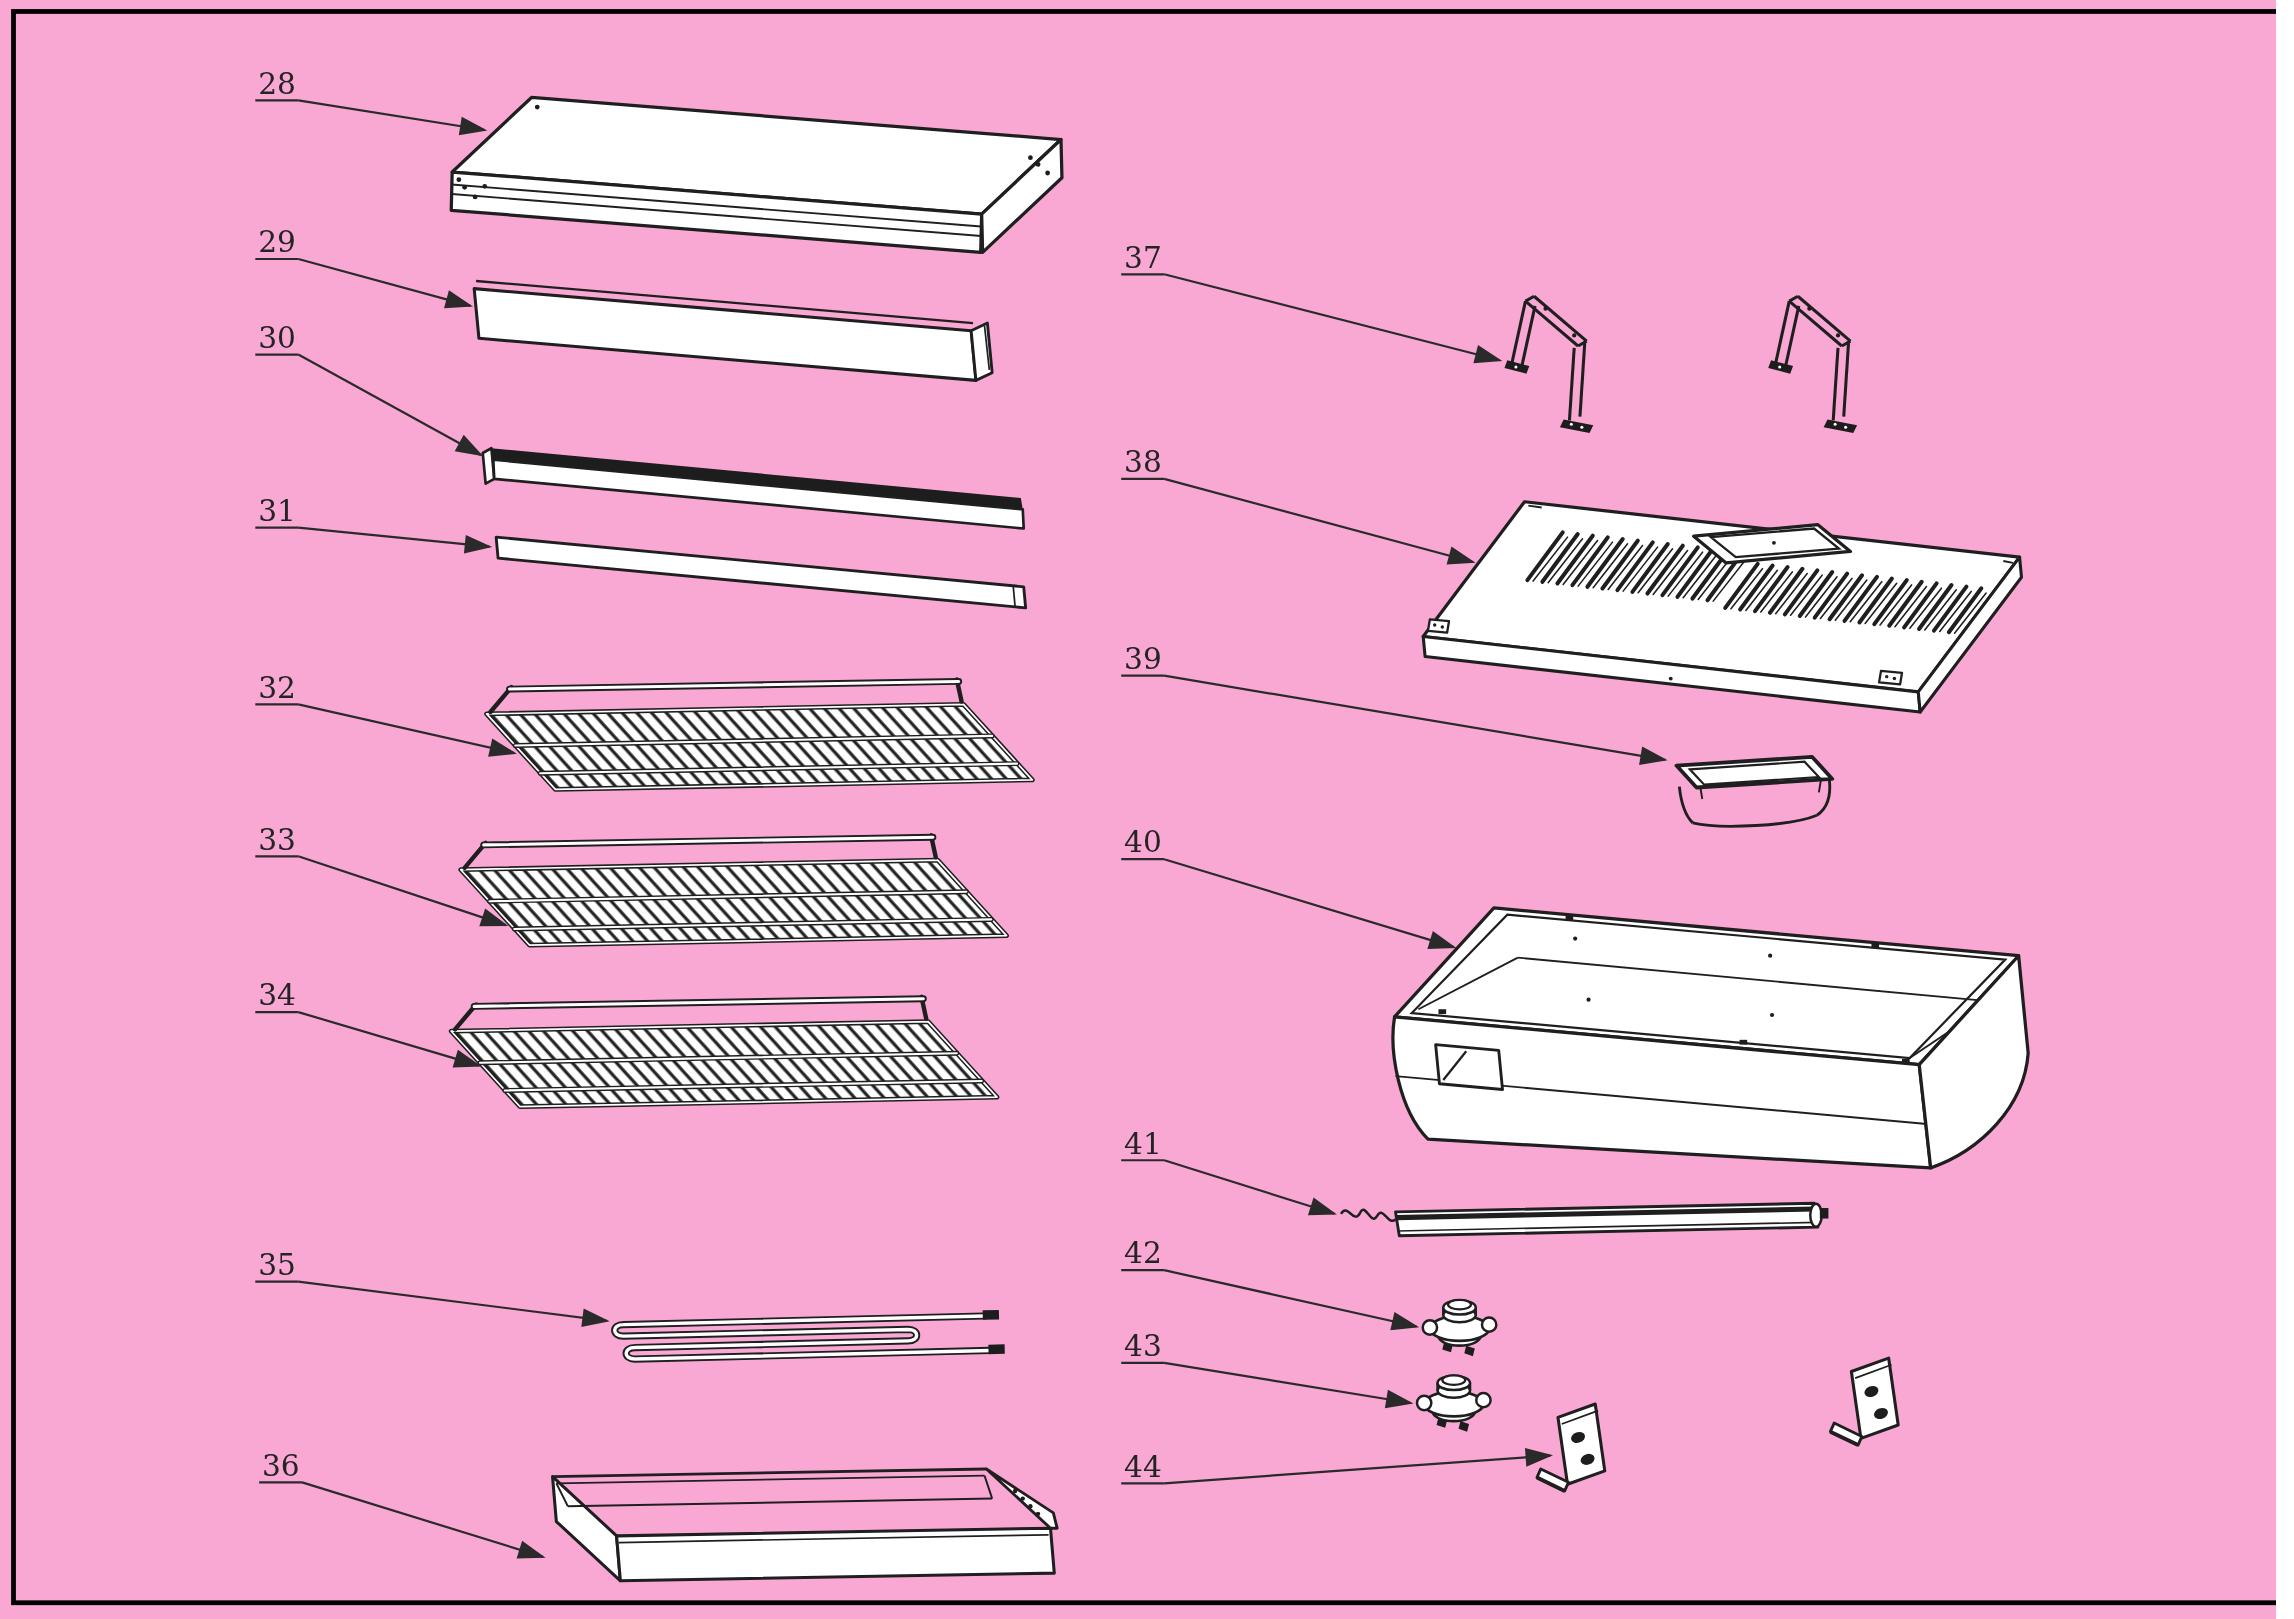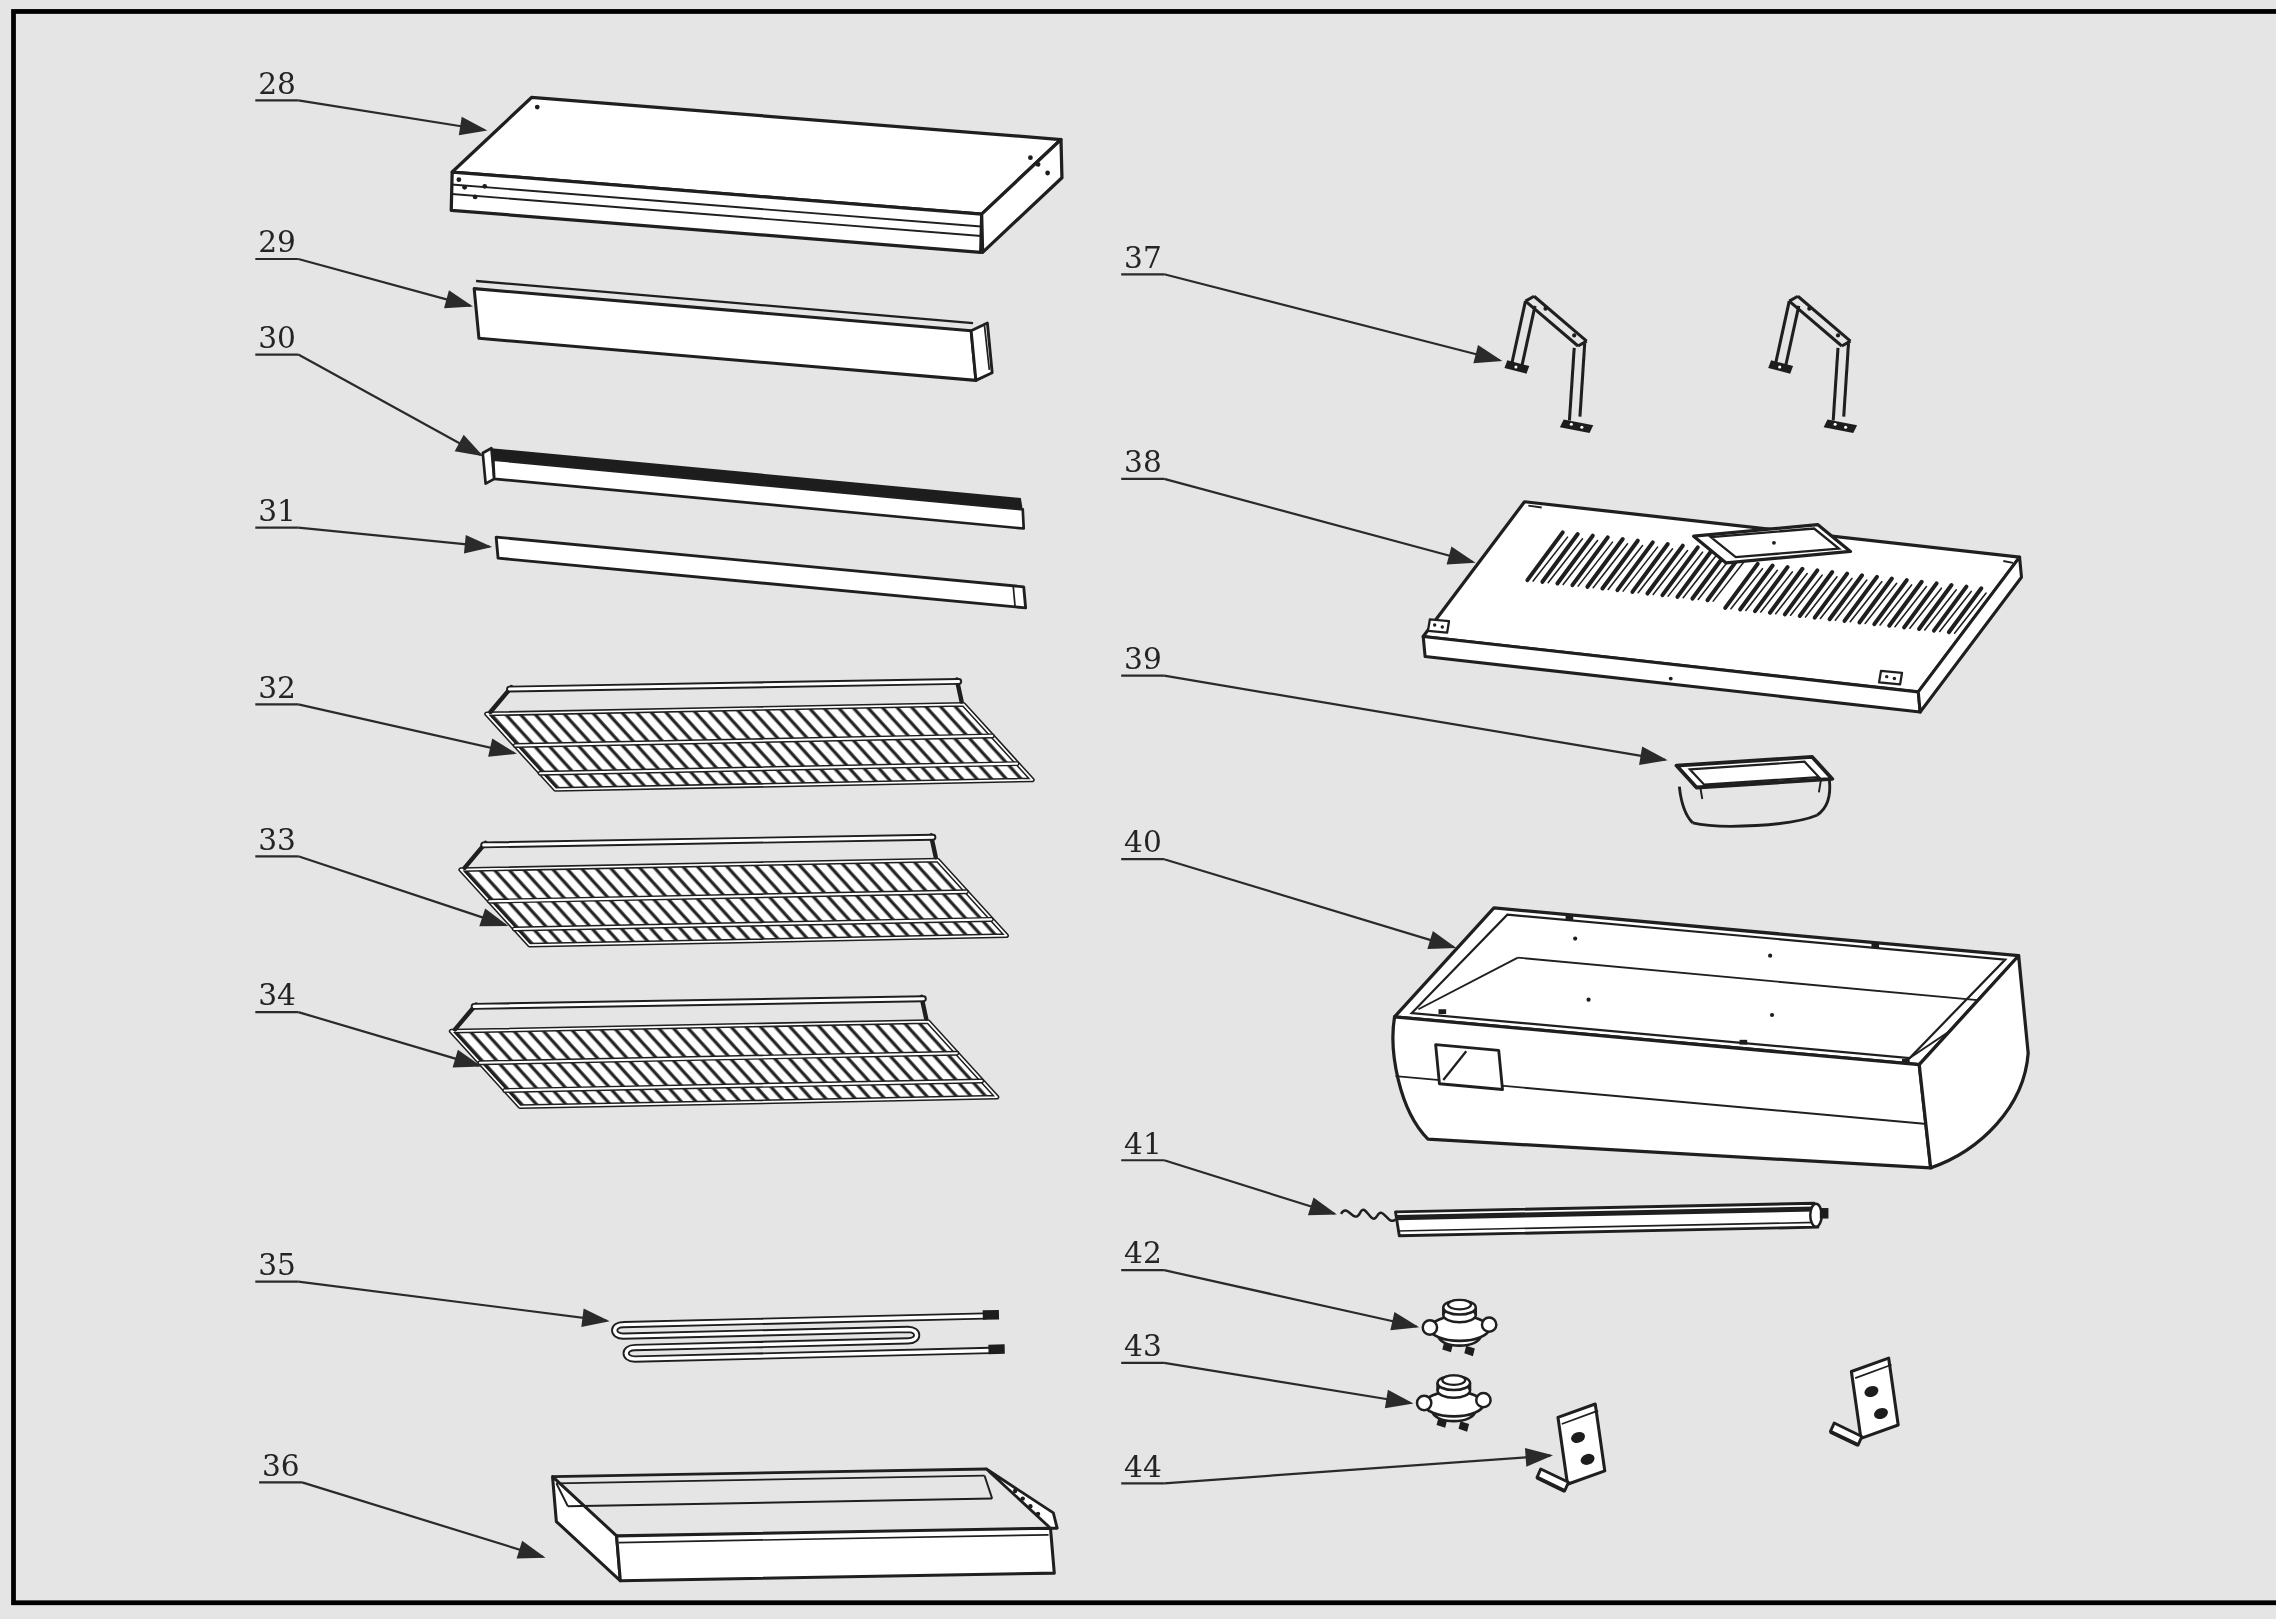--- a/index.html
+++ b/index.html
@@ -1,16 +1,16 @@
 <!DOCTYPE html>
 <html><head>
 <meta charset="utf-8">
 <style>
   html,body{margin:0;padding:0;background:#ffffff;}
-  .page{width:2276px;height:1619px;position:relative;background:#e5e5e5;overflow:hidden;}
+  .page{width:2276px;height:1619px;position:relative;background:#f9a8d4;overflow:hidden;}
   svg{display:block;width:2294px;height:1619px;}
   .callout-num{font-family:"DejaVu Serif","Liberation Serif",serif;font-size:31px;fill:#242424;}
   .ul{stroke:#2a2a2a;stroke-width:2.3;}
   .leader{stroke:#2a2a2a;stroke-width:2.3;fill:none;}
   .ln{stroke:#1f1f1f;fill:none;}
   .face{fill:#ffffff;stroke:#1f1f1f;stroke-linejoin:round;}
   .dark{fill:#1d1d1d;stroke:none;}
   .slat{stroke:#1f1f1f;stroke-width:4.2;stroke-linecap:round;}
   .slat2{stroke:#1f1f1f;stroke-width:1.6;stroke-linecap:round;}
   .tube{stroke:#1f1f1f;stroke-linecap:round;stroke-linejoin:round;fill:none;}

